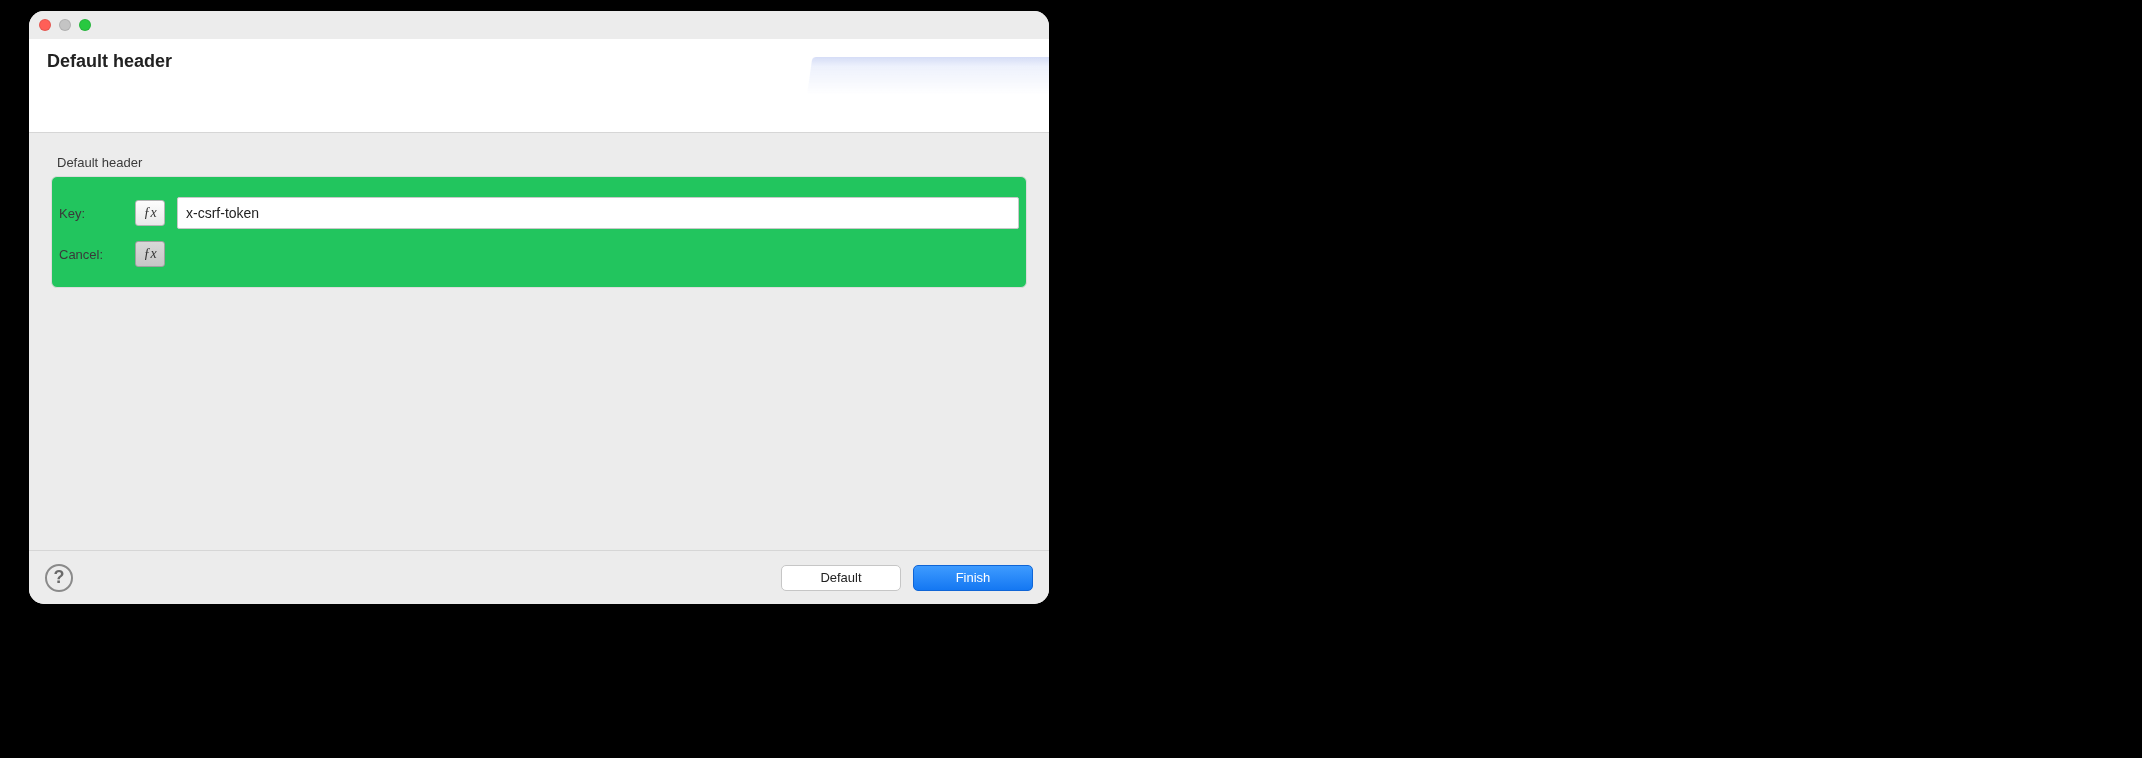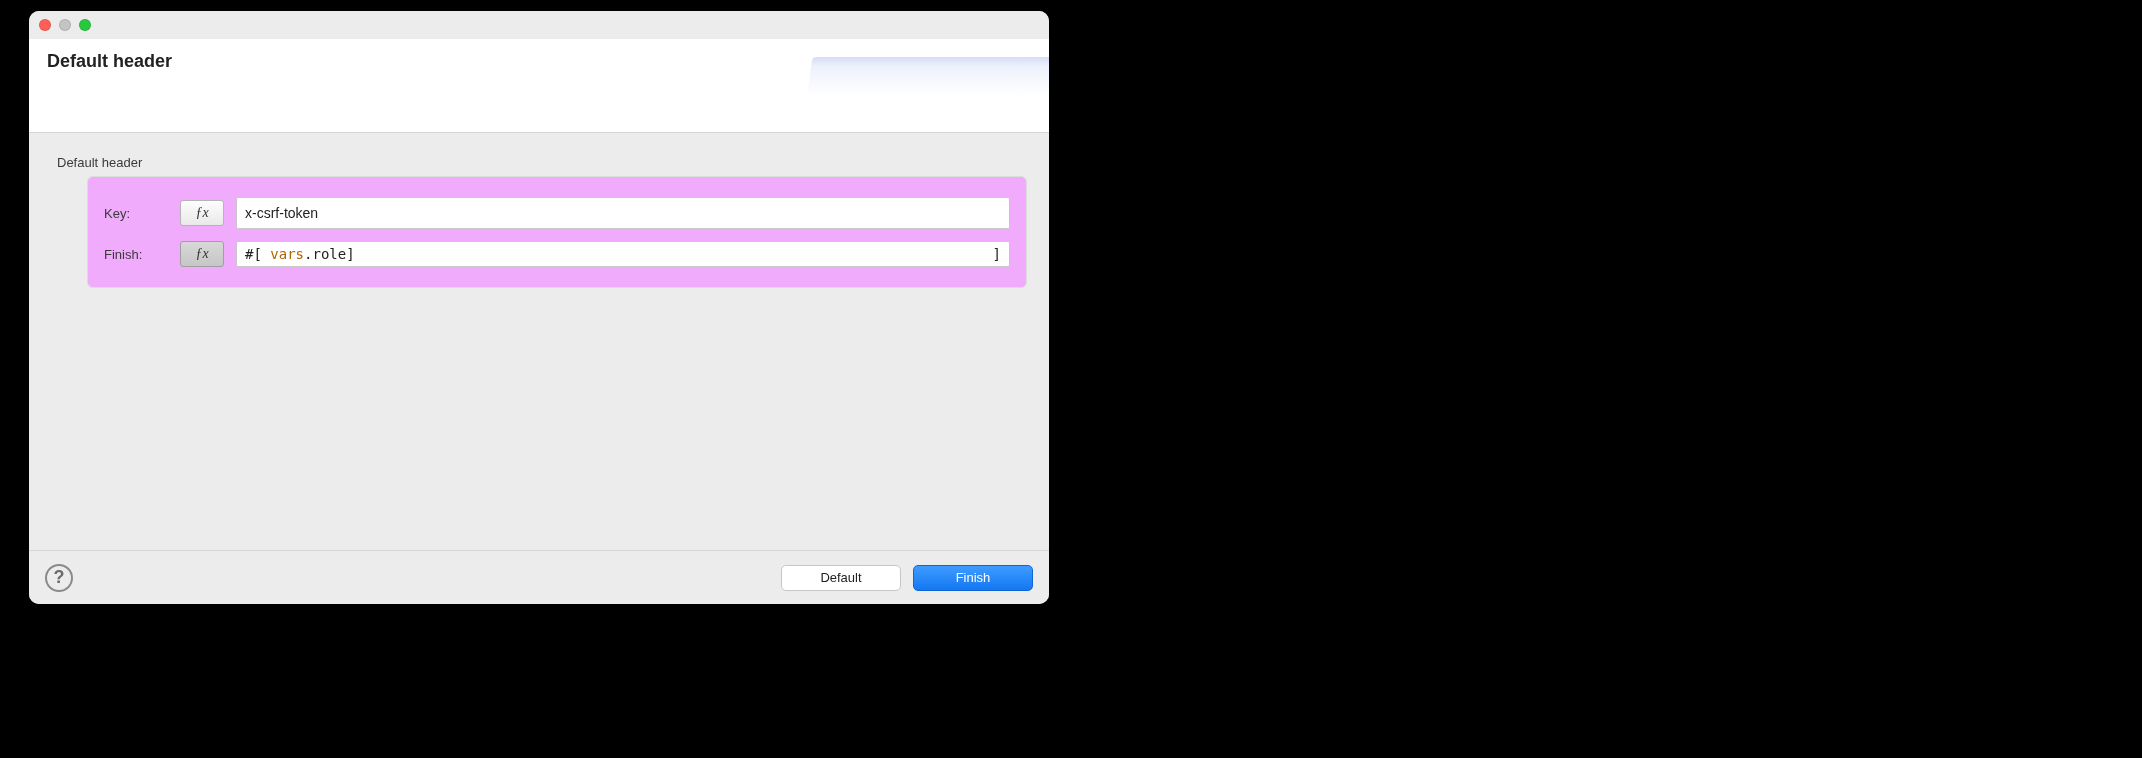--- a/index.html
+++ b/index.html
@@ -10,21 +10,21 @@
       font-family: -apple-system, BlinkMacSystemFont, "Helvetica Neue", Helvetica, Arial, sans-serif;
       overflow: hidden;
     }
     .window {
       position: absolute;
       left: 29px;
       top: 11px;
       width: 1020px;
       height: 593px;
       background: #ececec;
-      border-radius: 10px;
+      border-radius: 15px;
       overflow: hidden;
       box-shadow: 0 10px 30px rgba(0,0,0,0.3);
       display: flex;
       flex-direction: column;
     }
     .titlebar {
       height: 28px;
       background: #ececec;
       display: flex;
       align-items: center;
@@ -75,40 +75,39 @@
       padding: 22px;
       overflow: auto;
     }
     .group-label {
       font-size: 13px;
       color: #3a3a3a;
       margin-left: 6px;
       margin-bottom: 6px;
     }
     .group-panel {
-      background: #f0abfc;
+      background: #22c55e;
       border: 1px solid #dcdcdc;
       border-radius: 6px;
-      padding: 14px 16px;
-      margin-left: 36px;
+      padding: 14px 7px;
     }
     .form-row {
       display: flex;
       align-items: center;
       gap: 12px;
       padding: 6px 0;
     }
     .form-label {
       width: 64px;
       font-size: 13px;
       color: #3a3a3a;
       text-align: left;
     }
     .fx-button {
-      width: 44px;
+      width: 30px;
       height: 26px;
       border: 1px solid #b5b5b5;
       border-radius: 3px;
       display: flex;
       align-items: center;
       justify-content: center;
       cursor: pointer;
       flex: 0 0 auto;
     }
     .fx-button.plain {
@@ -221,29 +220,23 @@
 
       <div class="form-row">
         <div class="form-label">Key:</div>
         <div class="fx-button plain">
           <span class="fx-text">ƒx</span>
         </div>
         <input class="text-input" type="text" value="x-csrf-token" style="">
       </div>
 
       <div class="form-row">
-        <div class="form-label">Finish:</div>
+        <div class="form-label">Cancel:</div>
         <div class="fx-button active">
           <span class="fx-text">ƒx</span>
-        </div>
-        <div class="expr-input">
-          <span class="expr-left">
-            <span class="tok-plain">#[ </span><span class="tok-var">vars</span><span class="tok-dot">.</span><span class="tok-role">role</span><span class="tok-close">]</span>
-          </span>
-          <span class="tok-close">]</span>
         </div>
       </div>
 
     </div>
   </div>
 
   <div class="footer">
     <div class="help-btn">
       <span>?</span>
     </div>

